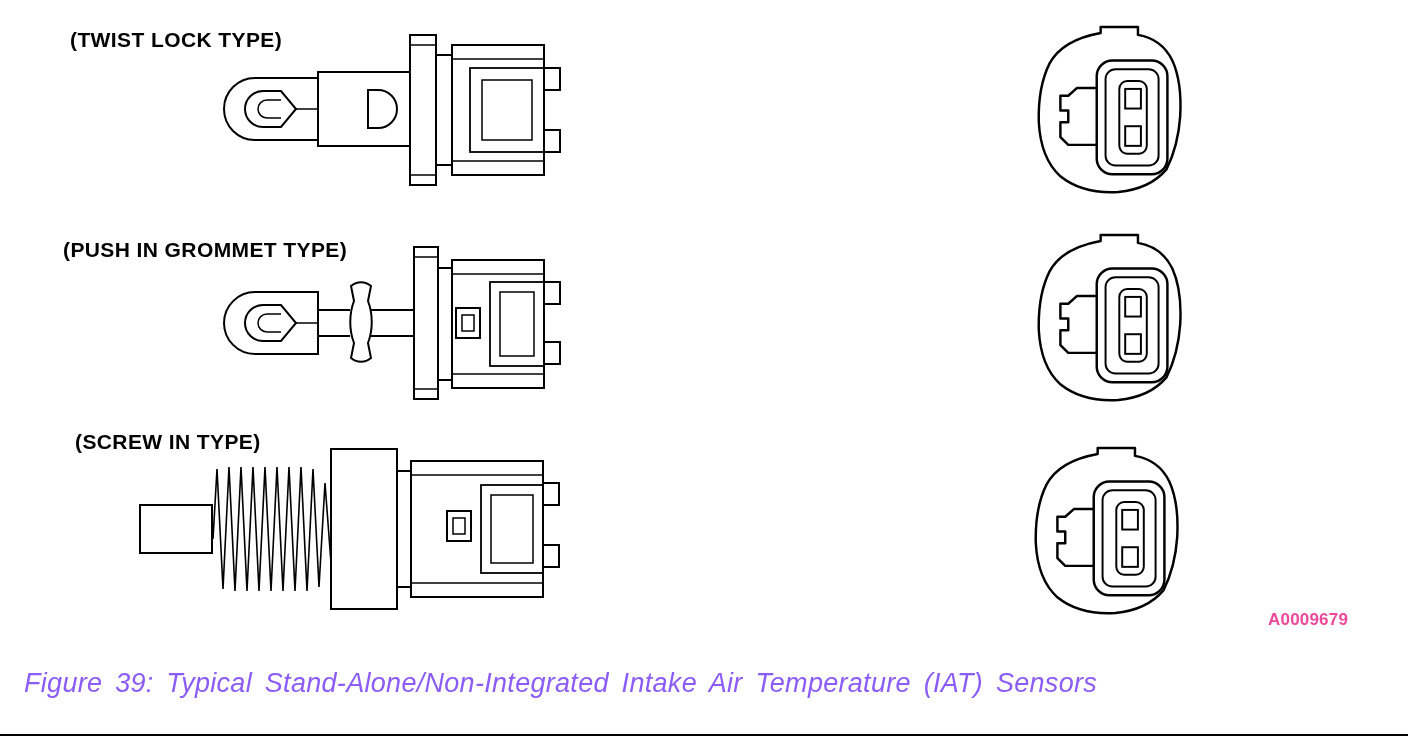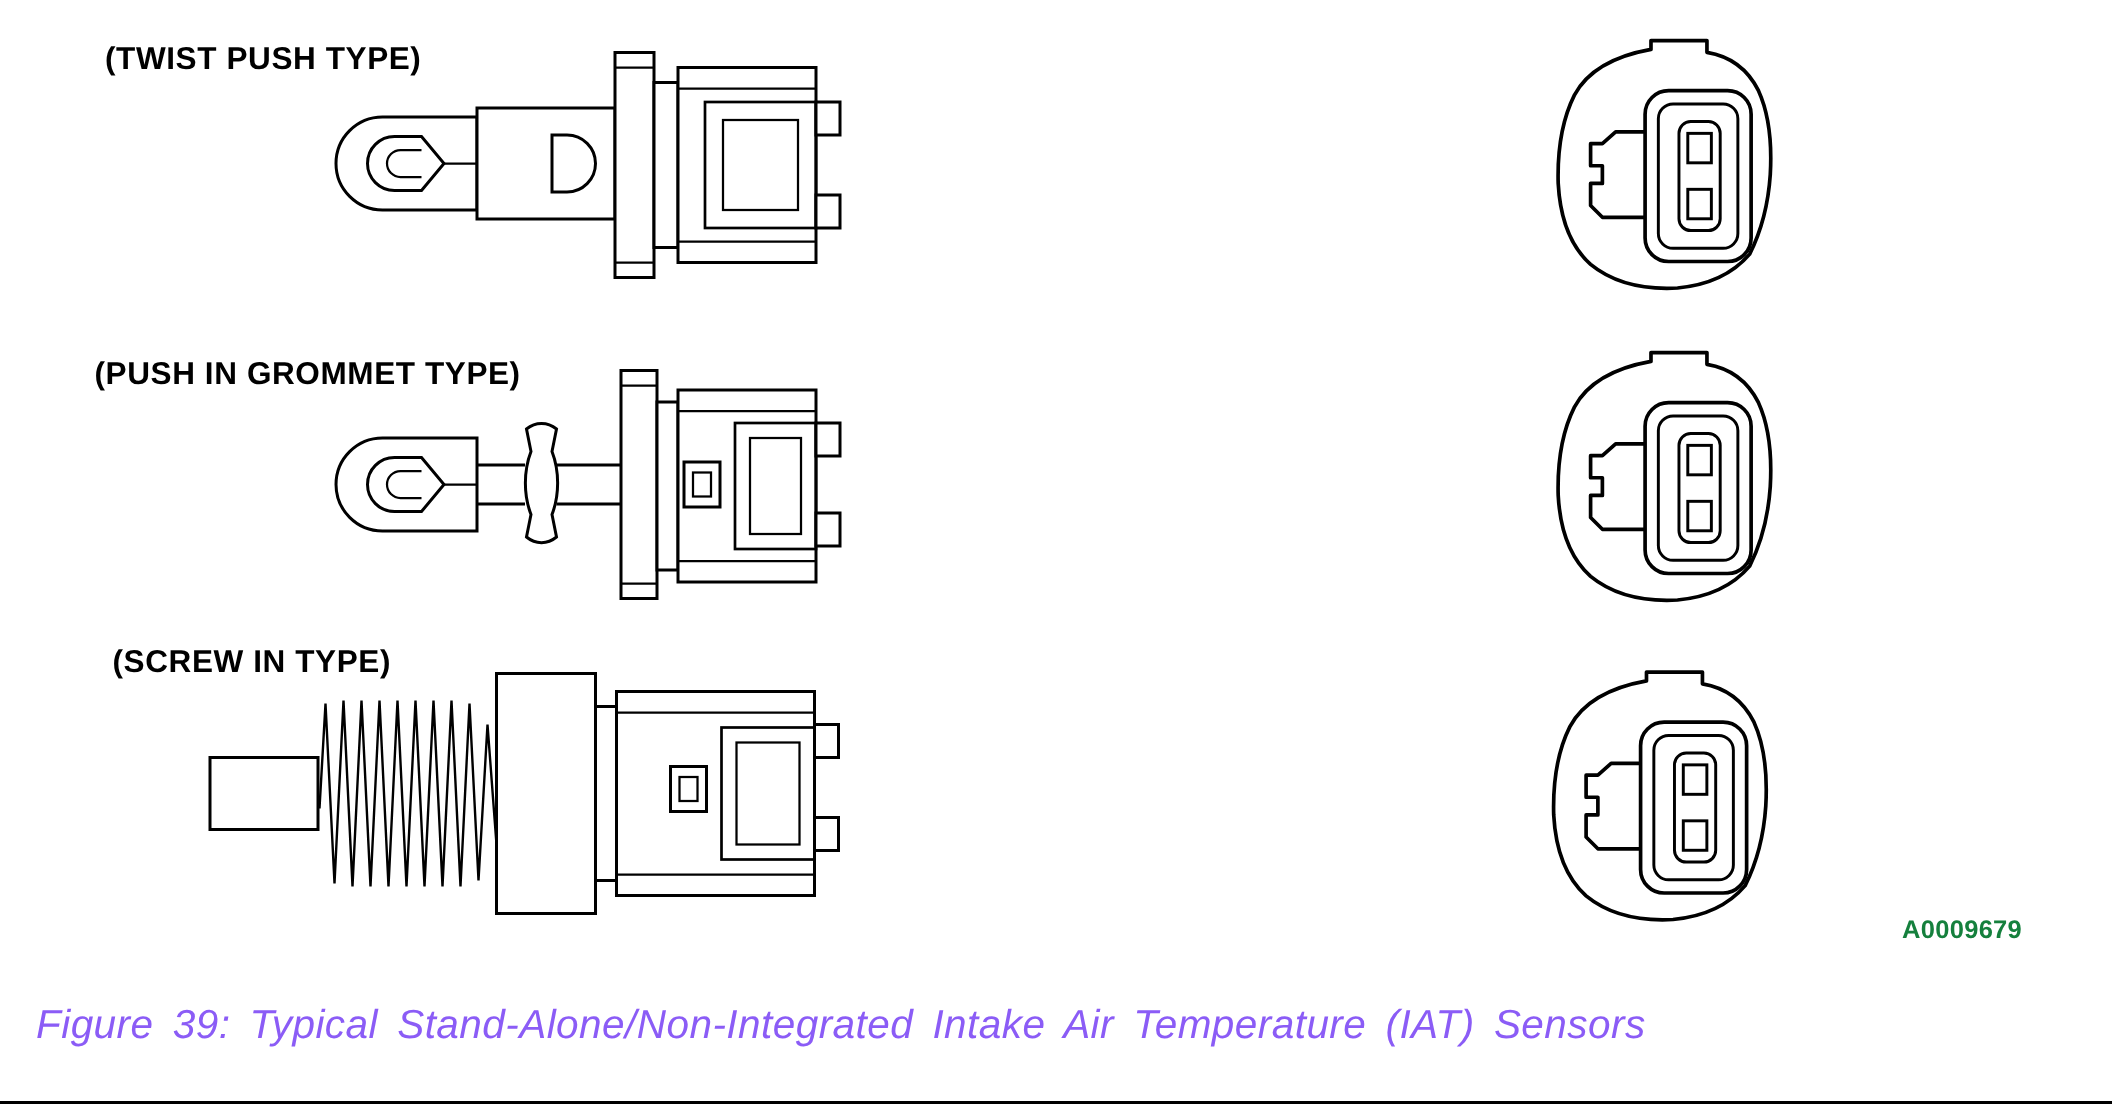--- a/index.html
+++ b/index.html
@@ -20,21 +20,21 @@
     white-space: nowrap;
     color: #000;
   }
   .drawing { position: absolute; }
   .drawing svg { display: block; }
   .ref-code {
     position: absolute;
     font-weight: bold;
     font-size: 17px;
     letter-spacing: 0.2px;
-    color: #15803d;
+    color: #ec4899;
   }
   .caption {
     position: absolute;
     left: 24px;
     top: 668px;
     font-style: italic;
     font-size: 27px;
     letter-spacing: 0.3px;
     word-spacing: 5px;
     white-space: nowrap;
@@ -62,21 +62,21 @@
         <rect x="70" y="36" width="72" height="116" rx="16" fill="#fff" stroke-width="2.5"></rect>
         <rect x="79" y="45" width="54" height="98" rx="10" stroke-width="2"></rect>
         <rect x="93" y="57" width="28" height="74" rx="8" stroke-width="2"></rect>
         <rect x="99" y="65" width="16" height="20" stroke-width="2"></rect>
         <rect x="99" y="103" width="16" height="20" stroke-width="2"></rect>
         <path d="M70,64 H50 L41,72 H33 V87 H41 V99 H33 V114 L41,122 H70" stroke-width="2.5" stroke-linejoin="round"></path>
       </g>
     </defs>
   </svg>
 
-  <div class="type-label" style="left:70px; top:28px;">(TWIST PUSH TYPE)</div>
+  <div class="type-label" style="left:70px; top:28px;">(TWIST LOCK TYPE)</div>
   <div class="type-label" style="left:63px; top:238px;">(PUSH IN GROMMET TYPE)</div>
   <div class="type-label" style="left:75px; top:430px;">(SCREW IN TYPE)</div>
 
   <div class="drawing" style="left:218px; top:28px;">
     <svg width="345" height="168" viewBox="0 0 345 168" stroke="#000" fill="none">
       <g>
         <path d="M100,50 H37 a31,31 0 0 0 0,62 H100 Z" fill="#fff" stroke-width="2"></path>
         <path d="M63,63 H45 a18,18 0 0 0 0,36 H63 L78,81 Z" stroke-width="2"></path>
         <path d="M63,72 H49 a9,9 0 0 0 0,18 H63" stroke-width="1.5"></path>
         <line x1="78" y1="81" x2="100" y2="81" stroke-width="1.5"></line>

